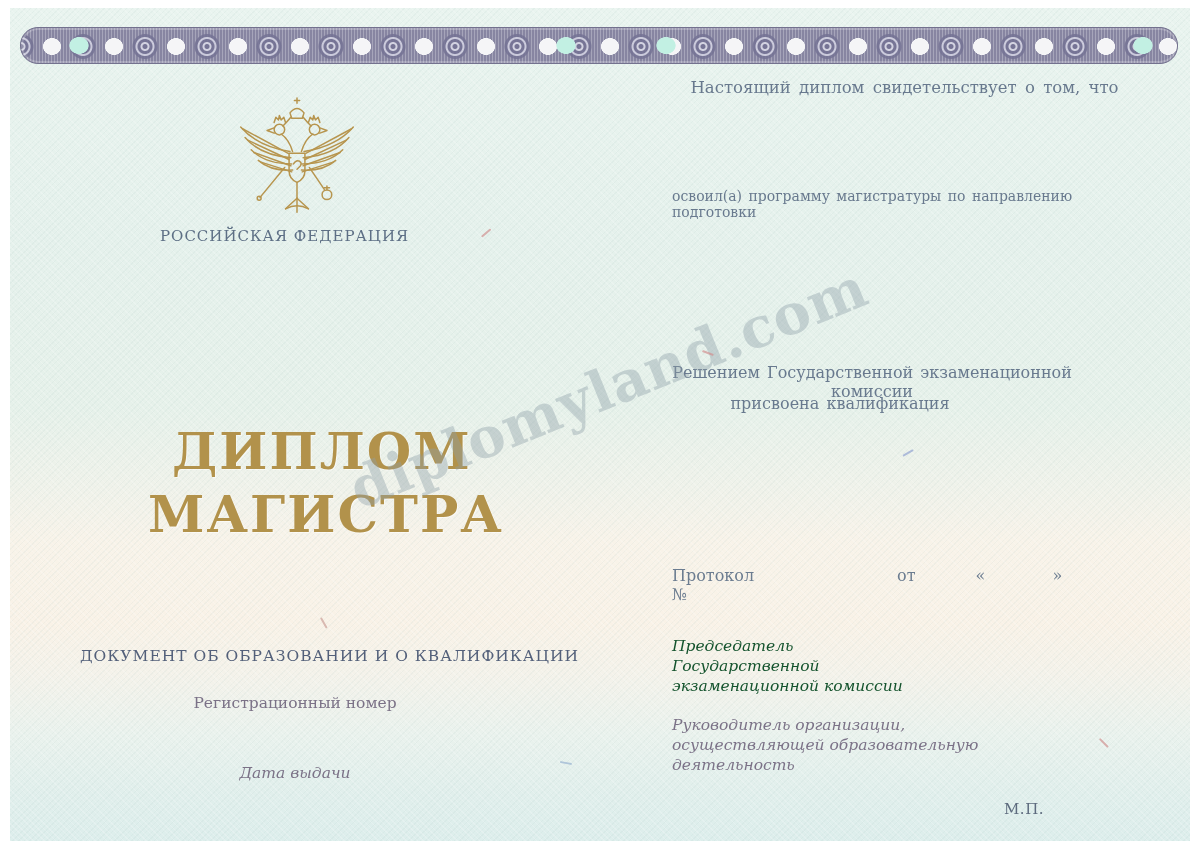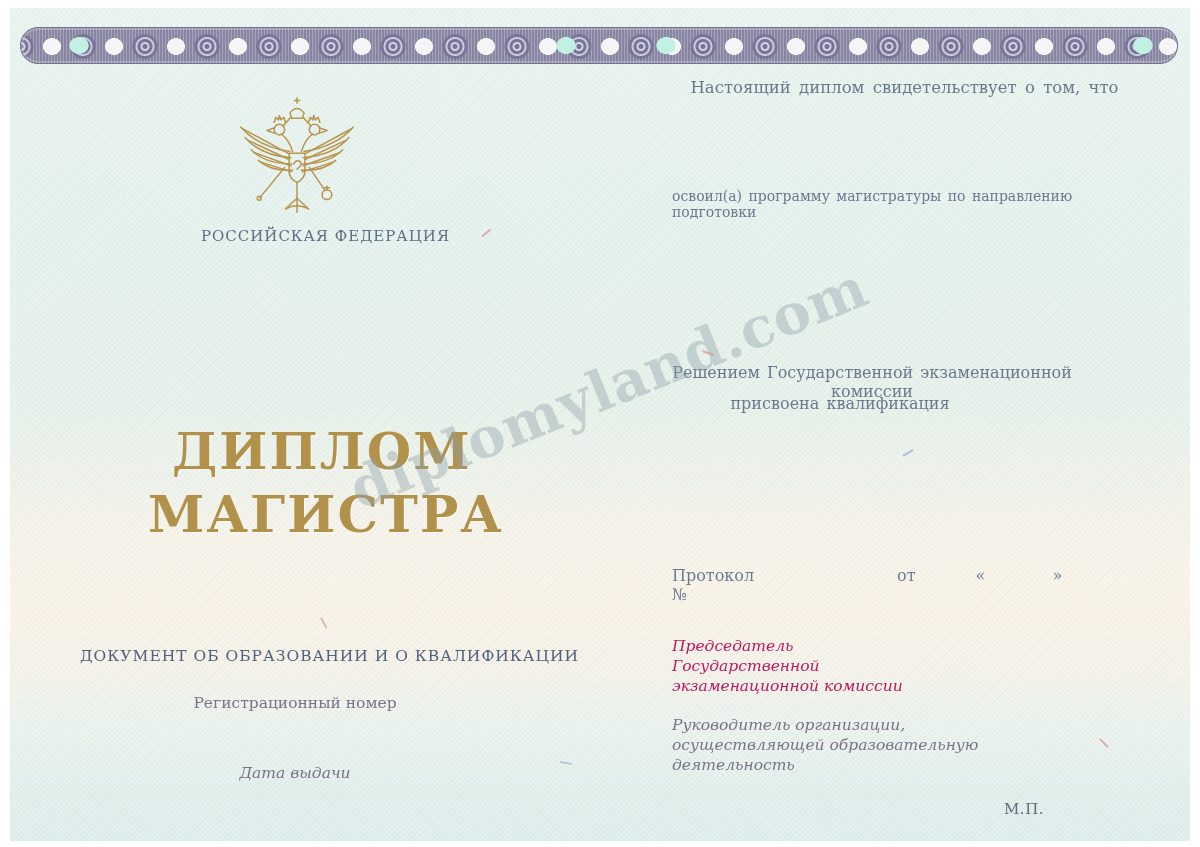--- a/index.html
+++ b/index.html
@@ -36,21 +36,21 @@
         rgba(116,114,148,0.85) 10px 12px, rgba(222,222,235,0) 13px),
       repeating-linear-gradient(90deg, rgba(255,255,255,0.18) 0 1px, rgba(104,102,136,0.28) 1px 3px);
     background-repeat:no-repeat,no-repeat,no-repeat,no-repeat,repeat,repeat,repeat;
     background-size:auto,auto,auto,auto,62px 37px,62px 37px,auto;
     background-position:0 0,0 0,0 0,0 0,0 0,31px 0,0 0;
     box-shadow:inset 0 0 0 2px rgba(255,255,255,0.22);
   }
   .emblem{position:absolute;left:218px;top:90px;width:158px;height:132px;}
   .emblem svg{width:100%;height:100%;}
   .country{
-    position:absolute;left:160px;top:227px;width:290px;text-align:right;
+    position:absolute;left:160px;top:227px;width:290px;text-align:left;
     font-size:15px;letter-spacing:1px;color:#5d6f85;
   }
   .doc-title{
     position:absolute;left:148px;top:420px;
     color:#b2924b;font-weight:bold;font-size:51px;line-height:63px;letter-spacing:2px;
     text-shadow:1px 1px 0 rgba(255,255,255,0.55);
   }
   .doc-title .l1{padding-left:24px;}
   .doc-type{
     position:absolute;left:80px;top:647px;white-space:nowrap;
@@ -85,21 +85,21 @@
     font-size:16px;color:#68798e;word-spacing:2px;
   }
   .protocol-row{
     position:absolute;left:672px;top:566px;width:470px;display:flex;align-items:baseline;
     font-size:16px;color:#6b7c90;gap:44px;
   }
   .p-ot{margin-left:99px;} .p-lq{margin-left:16px;} .p-rq{margin-left:23px;}
   .p-year{margin-left:108px;} .p-g{margin-left:16px;}
   .chairman{
     position:absolute;left:672px;top:636px;
-    font-style:italic;font-size:15.5px;line-height:20px;color:#be185d;
+    font-style:italic;font-size:15.5px;line-height:20px;color:#14532d;
   }
   .head-org{
     position:absolute;left:672px;top:715px;
     font-style:italic;font-size:15.5px;line-height:20px;color:#7b7287;
   }
   .seal{
     position:absolute;left:1004px;top:800px;
     font-size:15px;color:#5d6b7e;letter-spacing:0.5px;
   }
   .watermark{

